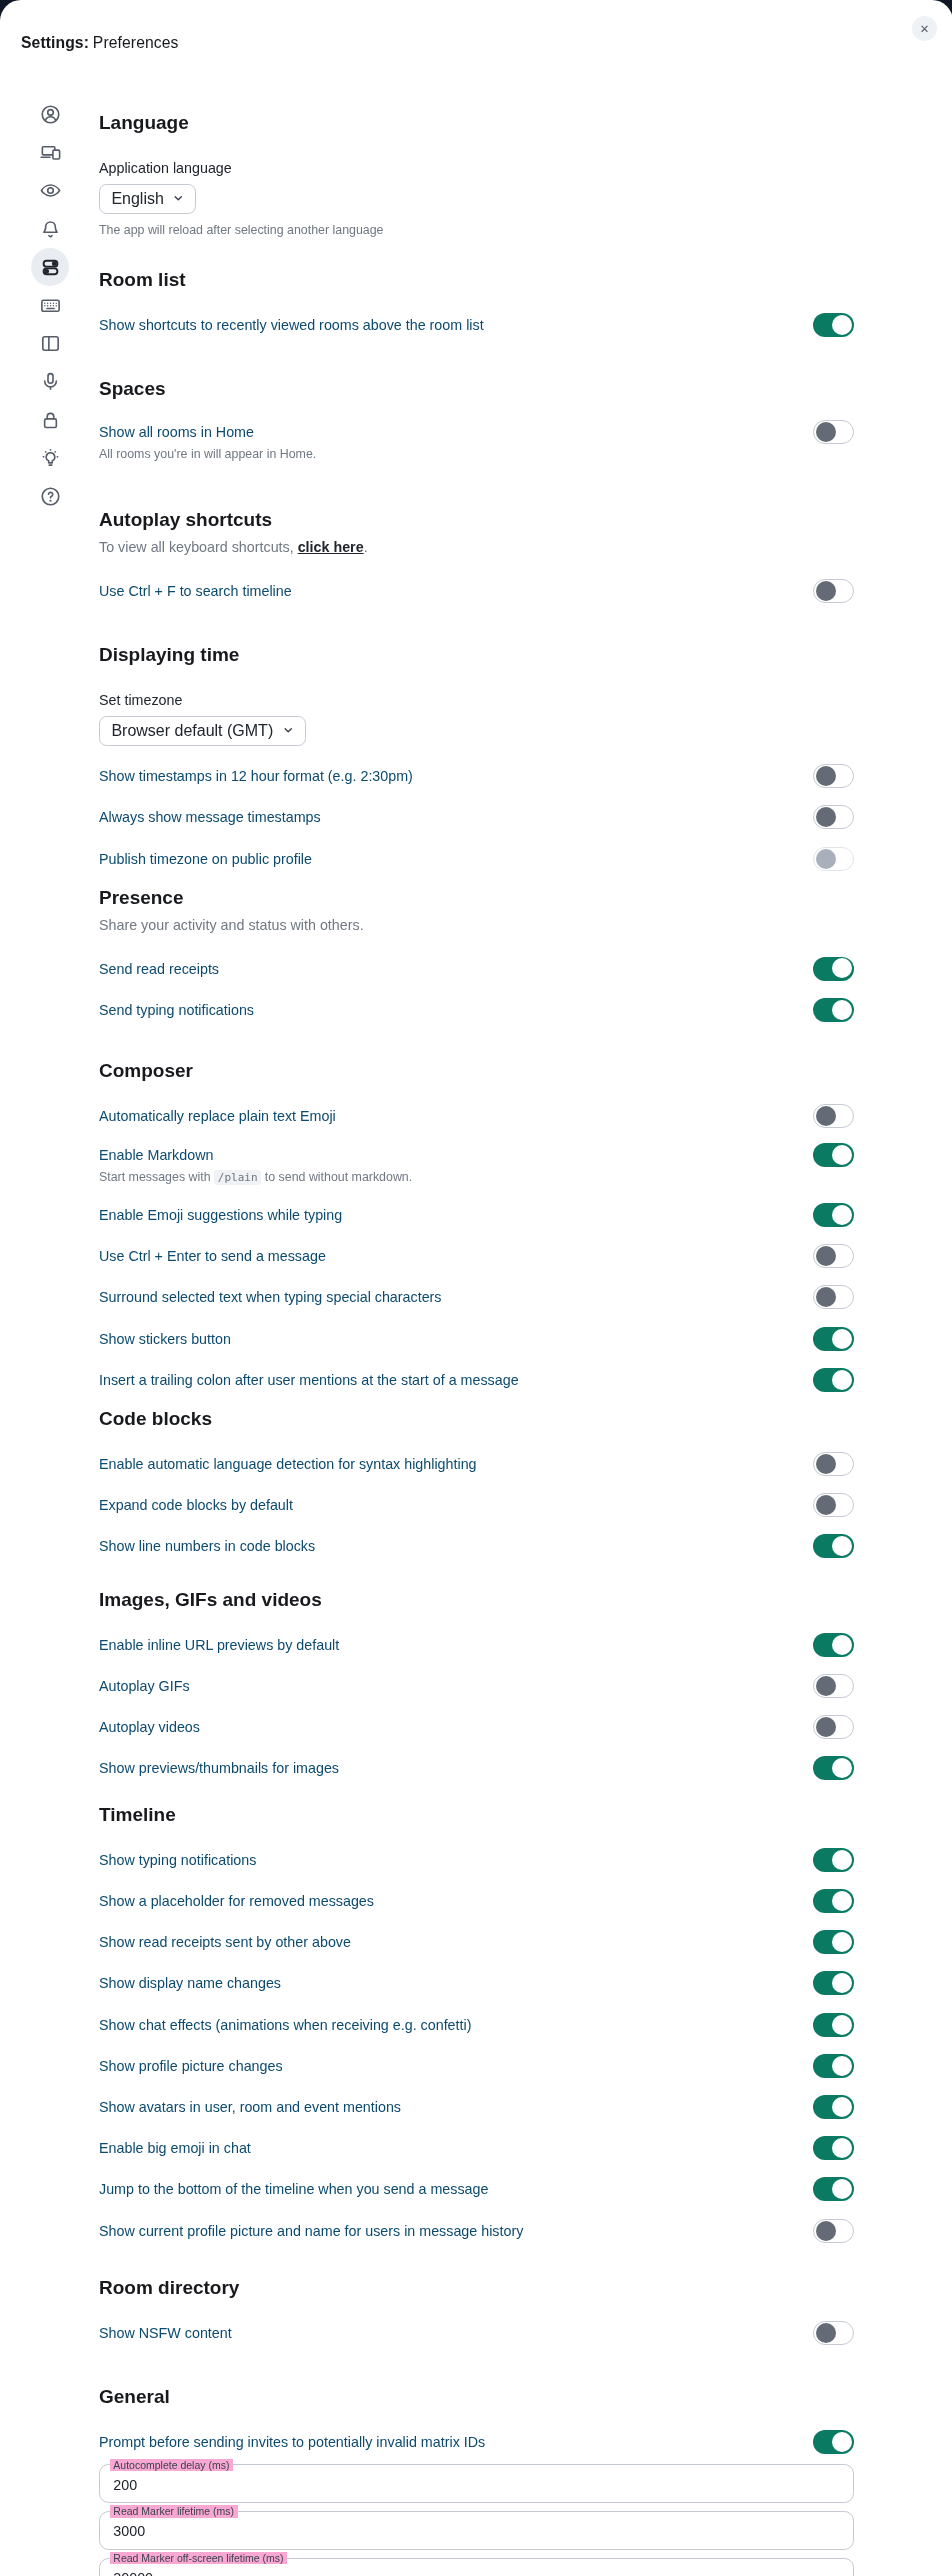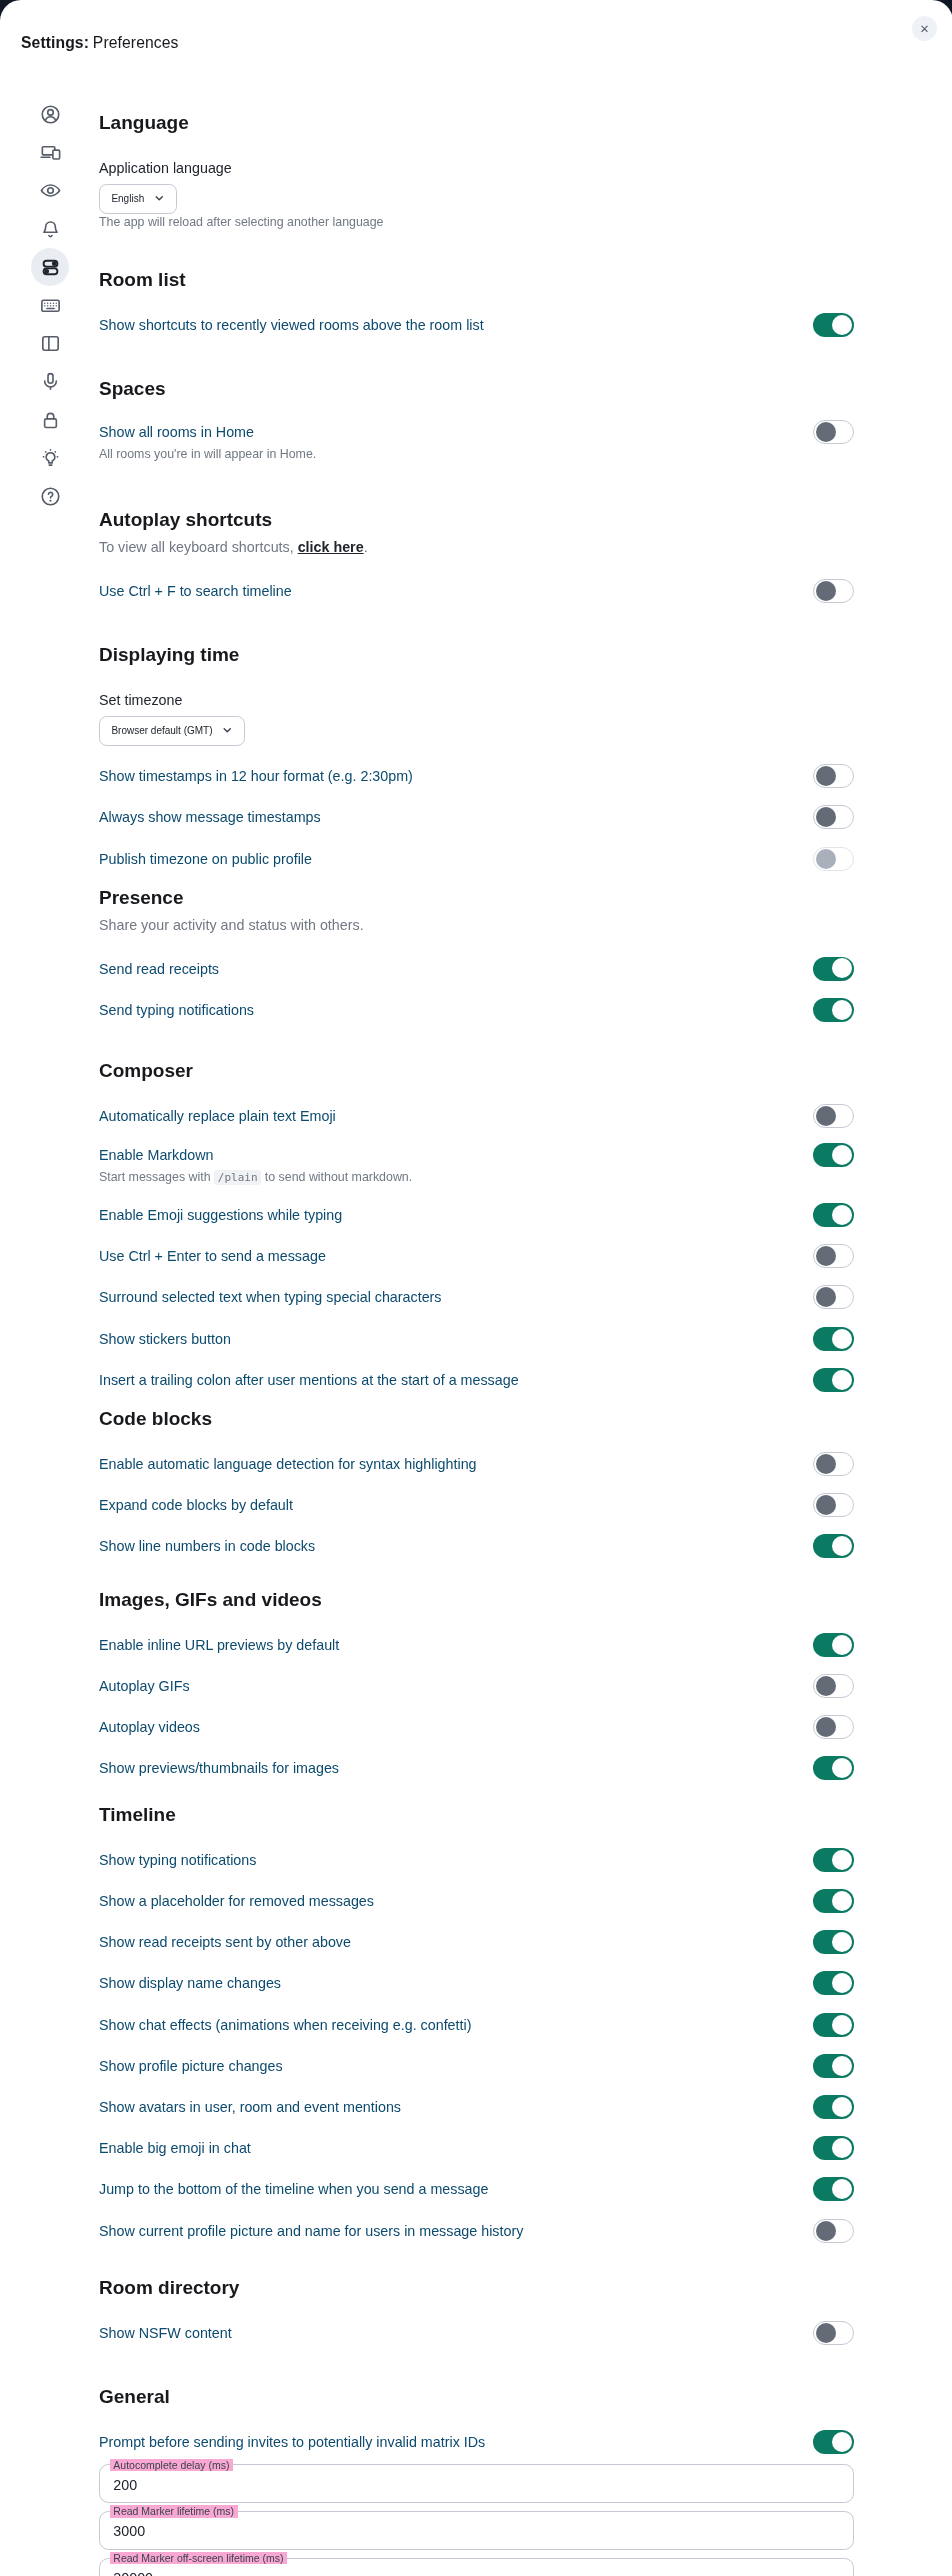--- a/index.html
+++ b/index.html
@@ -34,23 +34,23 @@
   .sections-layer{position:absolute;inset:0;}
   .section{position:absolute;left:99px;right:99px;}
   .section h2{margin:0;font-size:19px;line-height:23px;font-weight:700;color:#17191d;}
   .subtitle{margin-top:5.7px;font-size:14.3px;line-height:20px;color:#707883;}
   .note{margin-top:5.7px;font-size:14.3px;line-height:20px;color:#707883;}
   .note .link{color:#20252d;font-weight:700;text-decoration:underline;cursor:pointer;}
   .field-label{margin-top:25px;font-size:14.3px;line-height:19px;color:#20252d;}
   .select-box{
     margin-top:5.7px;height:30.5px;box-sizing:border-box;display:inline-flex;align-items:center;gap:9.5px;
     padding:0 11.4px;border:1px solid #c5cad2;border-radius:7.6px;background:#fff;
-    font-size:10px;color:#20252d;width:fit-content;cursor:pointer;
-  }
-  .helper{margin-top:0;font-size:12.4px;line-height:17px;color:#707883;}
+    font-size:16px;color:#20252d;width:fit-content;cursor:pointer;
+  }
+  .helper{margin-top:8px;font-size:12.4px;line-height:17px;color:#707883;}
   .code-chip{
     font-family:"DejaVu Sans Mono", monospace;font-size:11px;background:#f0f2f5;
     border-radius:2.9px;padding:1px 3.8px;color:#6f7780;
   }
   
   .row{display:flex;justify-content:space-between;align-items:center;padding:8.6px 0;}
   .row.with-helper{align-items:flex-start;}
   .row.with-helper .toggle{margin-top:-1.9px;}
   h2 + .row{margin-top:13.3px;}
   .subtitle + .row, .note + .row{margin-top:13.3px;}

